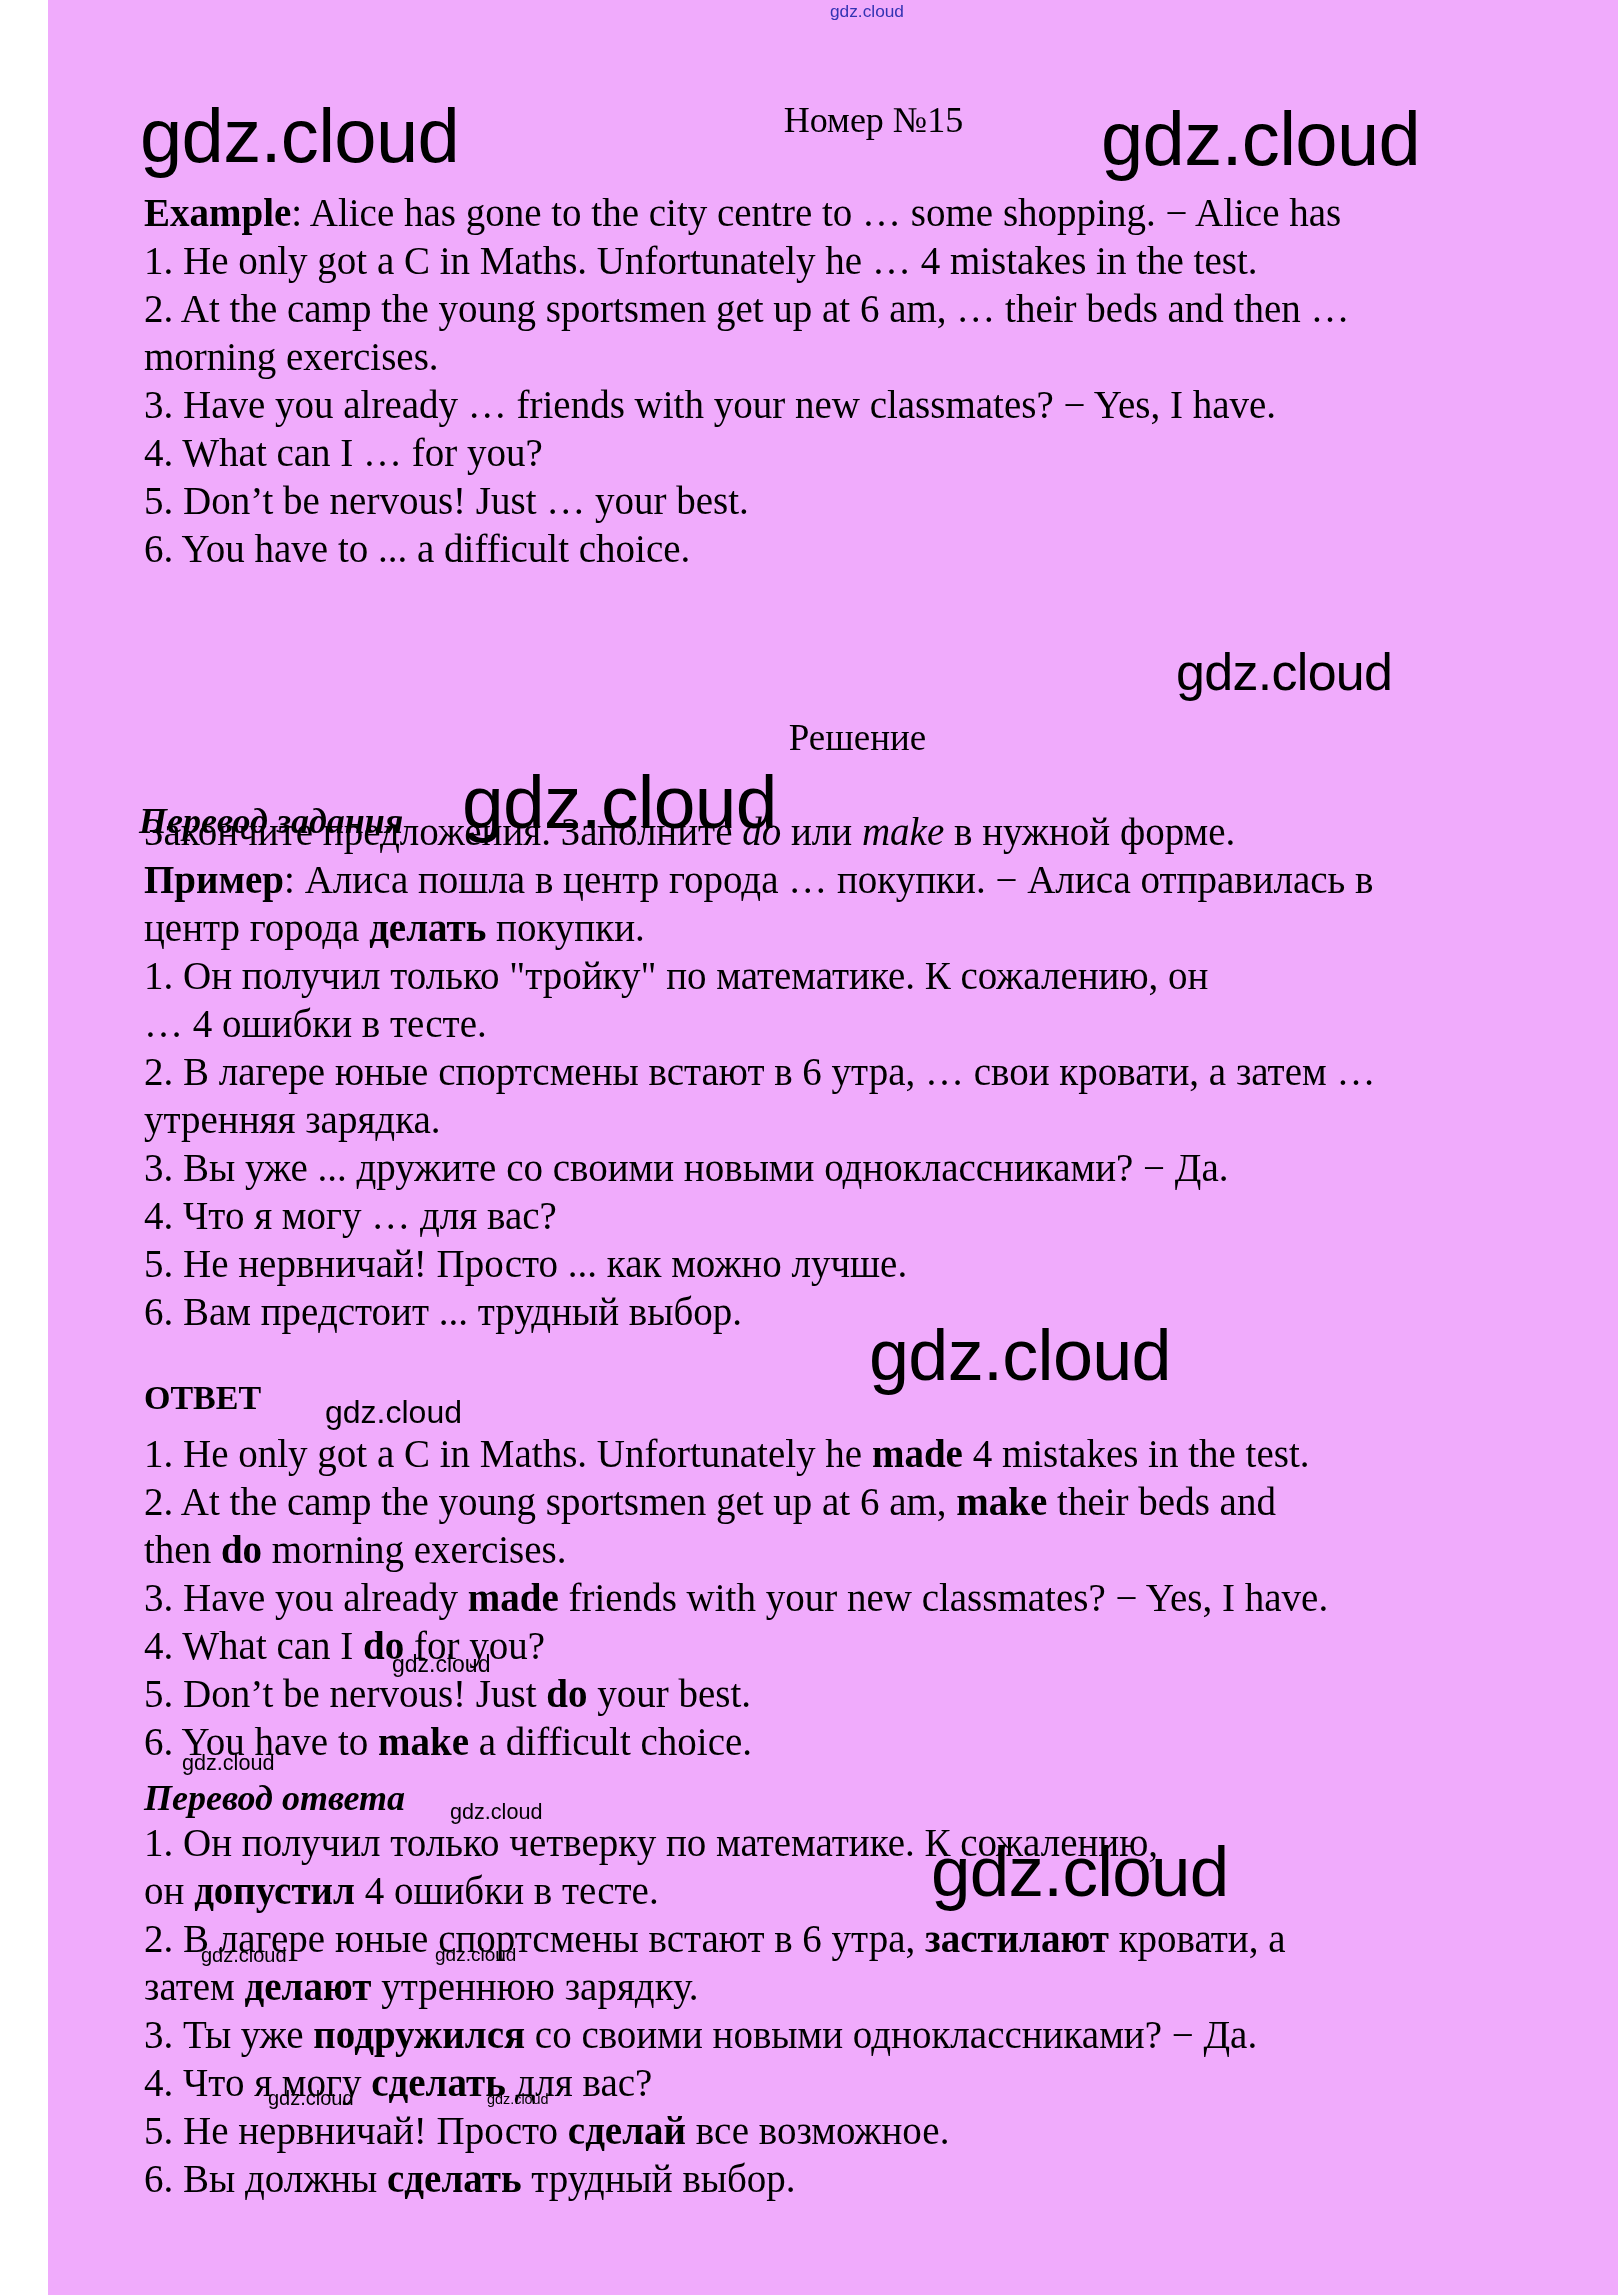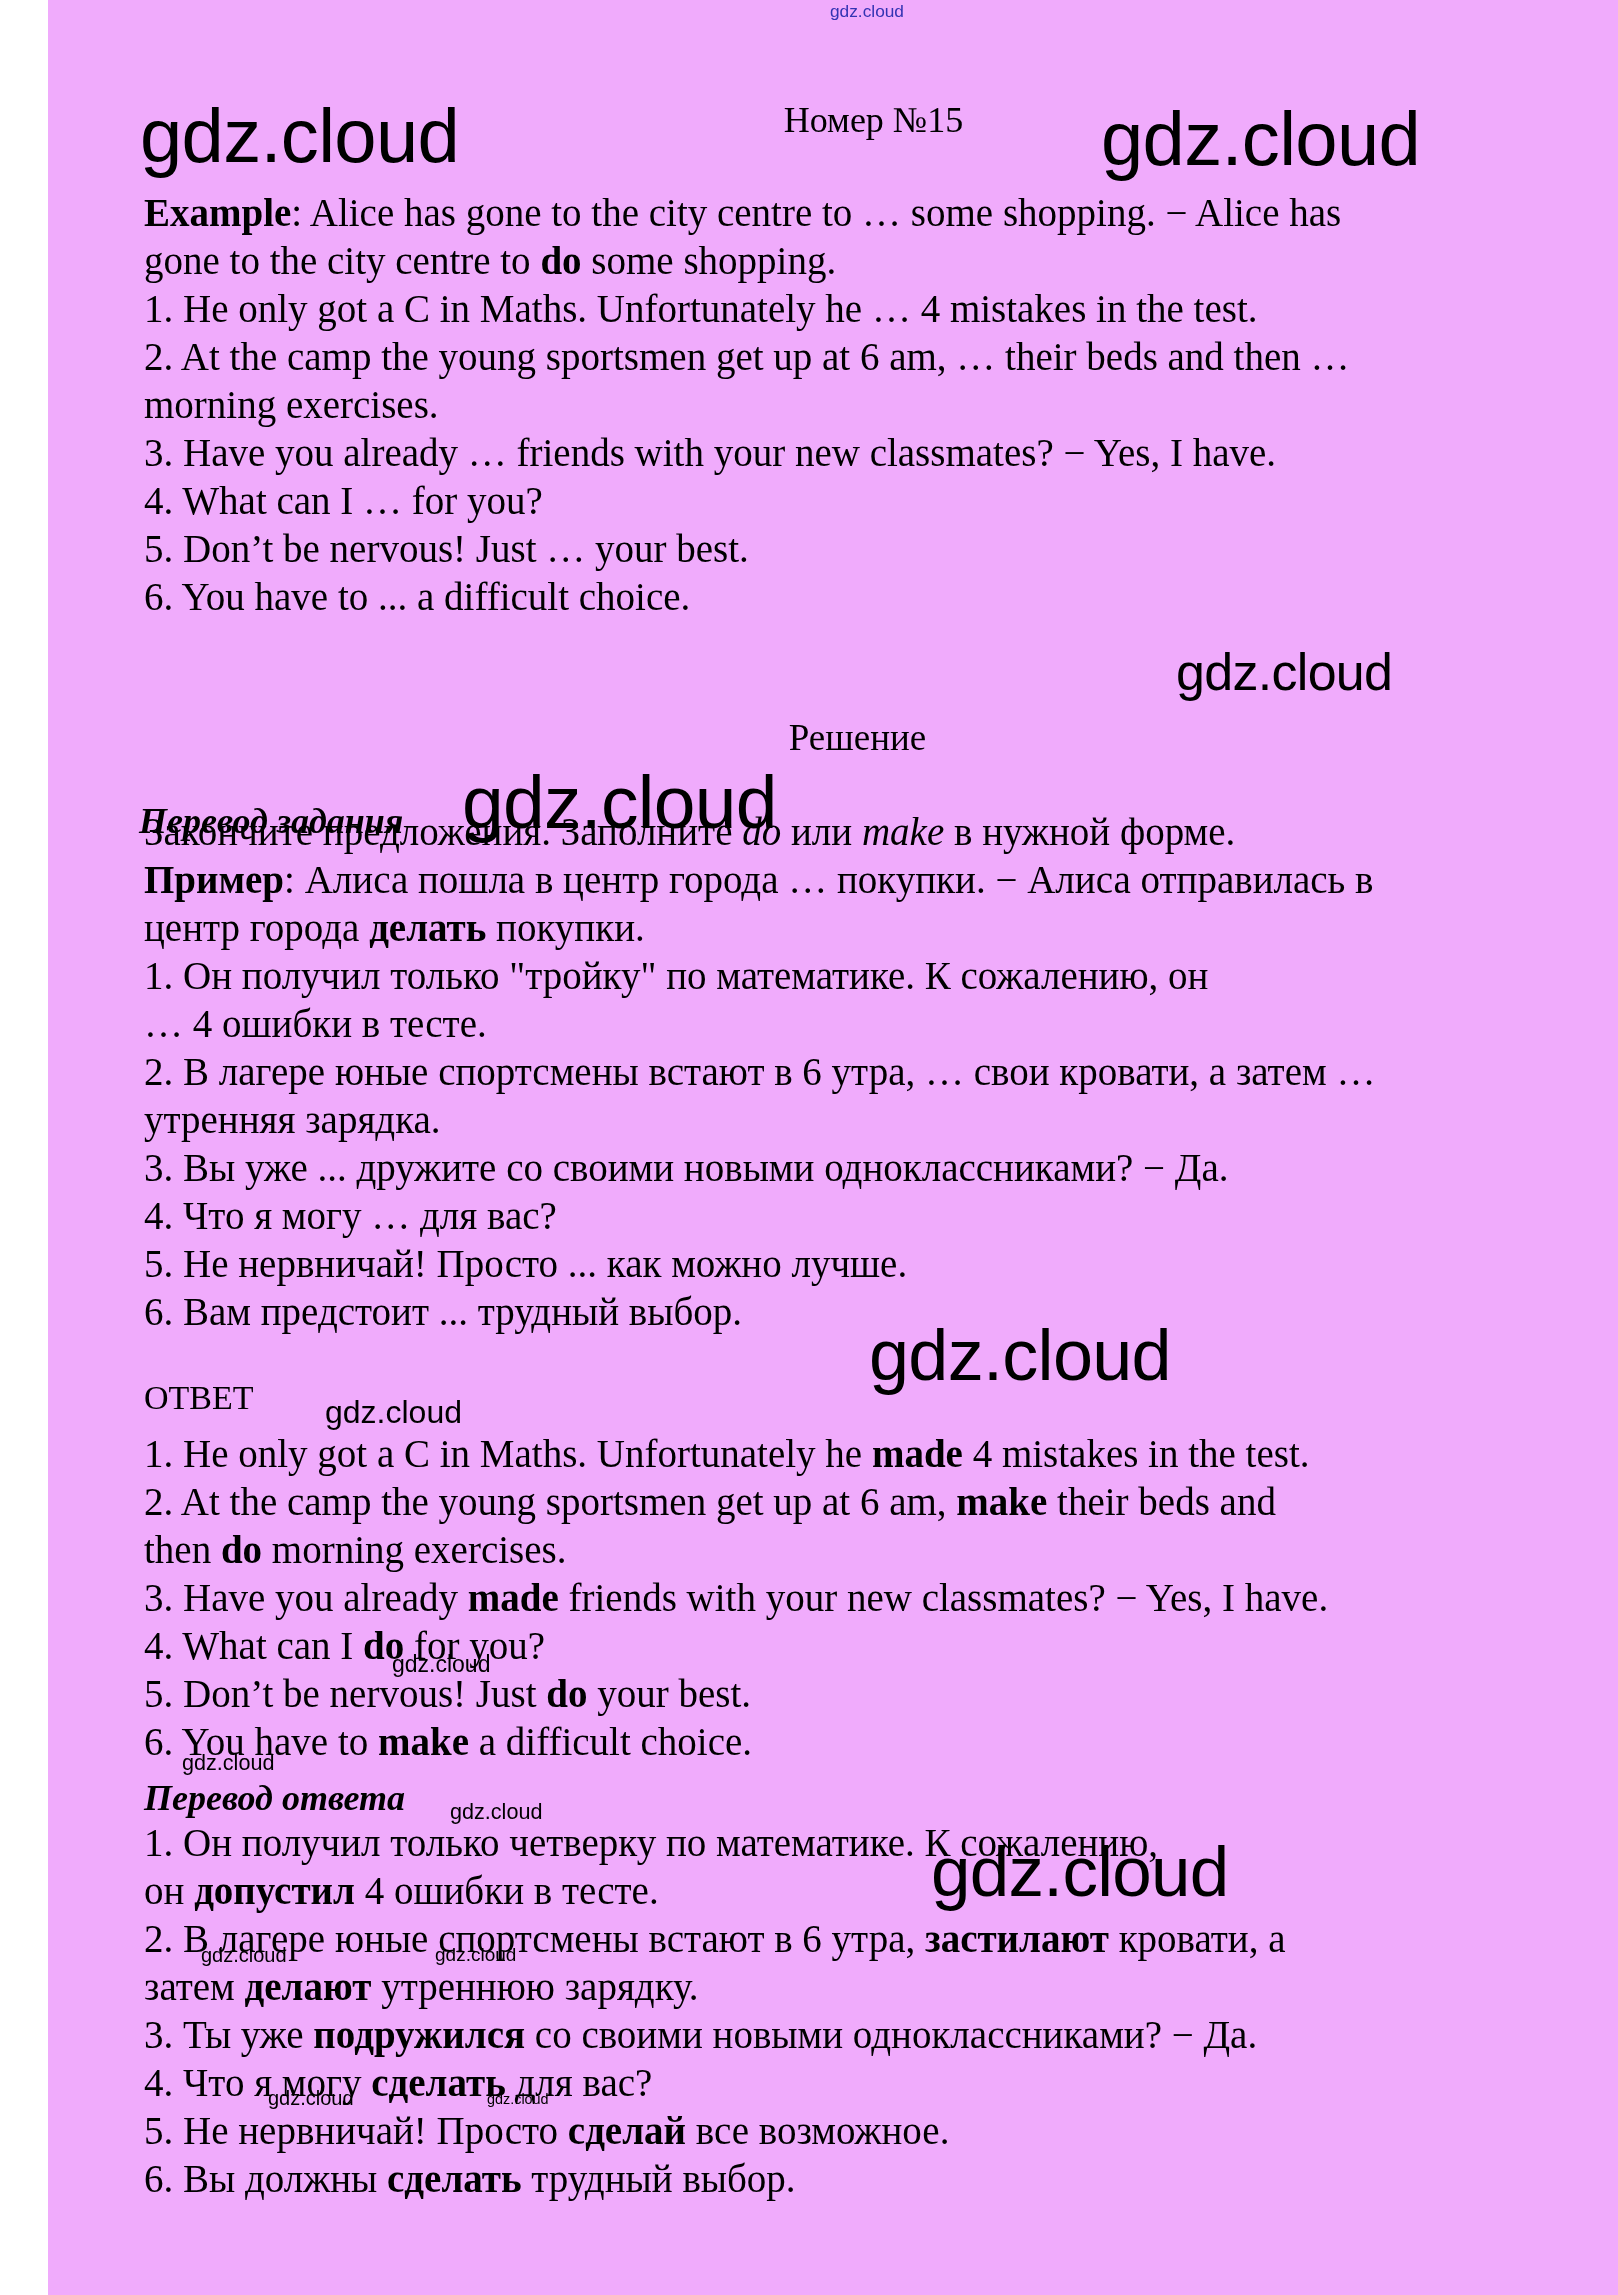--- a/index.html
+++ b/index.html
@@ -27,21 +27,21 @@
   #wm-t7{left:439px;top:2092px;font-size:14.4px;letter-spacing:0;}
 
   
   #title{position:absolute;left:0;width:100%;top:102px;text-align:center;
          font-size:36px;line-height:1;padding-left:16px;}
   #solution{position:absolute;left:0;width:100%;top:719px;text-align:center;
             font-size:37px;line-height:1;}
   .h-bi{position:absolute;font-weight:bold;font-style:italic;font-size:36px;line-height:1;}
   #heading-task-translation{left:91px;top:803px;}
   #heading-answer-translation{left:96px;top:1780px;}
-  #heading-answer{position:absolute;left:96px;top:1381px;font-weight:normal;
+  #heading-answer{position:absolute;left:96px;top:1381px;font-weight:bold;
                   font-size:34px;line-height:1;}
 
   
   .tb{position:absolute;font-size:39px;}
   .tl{height:48px;line-height:48px;white-space:nowrap;}
   .tl .b{font-weight:bold;}
   .tl .i{font-style:italic;}
   #task-en{left:96px;top:189px;}
   #task-ru{left:96px;top:808px;}
   #answers-en{left:96px;top:1430px;}
@@ -54,21 +54,20 @@
 
   <span id="wm-top" class="wm" style="color: rgb(51, 51, 179);">gdz.cloud</span>
 
   <div id="title">Номер №15</div>
 
   <span id="wm-hero-left" class="wm">gdz.cloud</span>
   <span id="wm-hero-right" class="wm">gdz.cloud</span>
 
   <div id="task-en" class="tb">
       <div class="tl"><span class="b">Example</span><span>: Alice has gone to the city centre to … some shopping. − Alice has</span></div>
-      <div class="tl"><span>gone to the city centre to </span><span class="b">do</span><span> some shopping.</span></div>
       <div class="tl"><span>1. He only got a C in Maths. Unfortunately he … 4 mistakes in the test.</span></div>
       <div class="tl"><span>2. At the camp the young sportsmen get up at 6 am, … their beds and then …</span></div>
       <div class="tl"><span>morning exercises.</span></div>
       <div class="tl"><span>3. Have you already … friends with your new classmates? − Yes, I have.</span></div>
       <div class="tl"><span>4. What can I … for you?</span></div>
       <div class="tl"><span>5. Don’t be nervous! Just … your best.</span></div>
       <div class="tl"><span>6. You have to ... a difficult choice.</span></div>
     </div>
 
   <span id="wm-med-right" class="wm">gdz.cloud</span>

